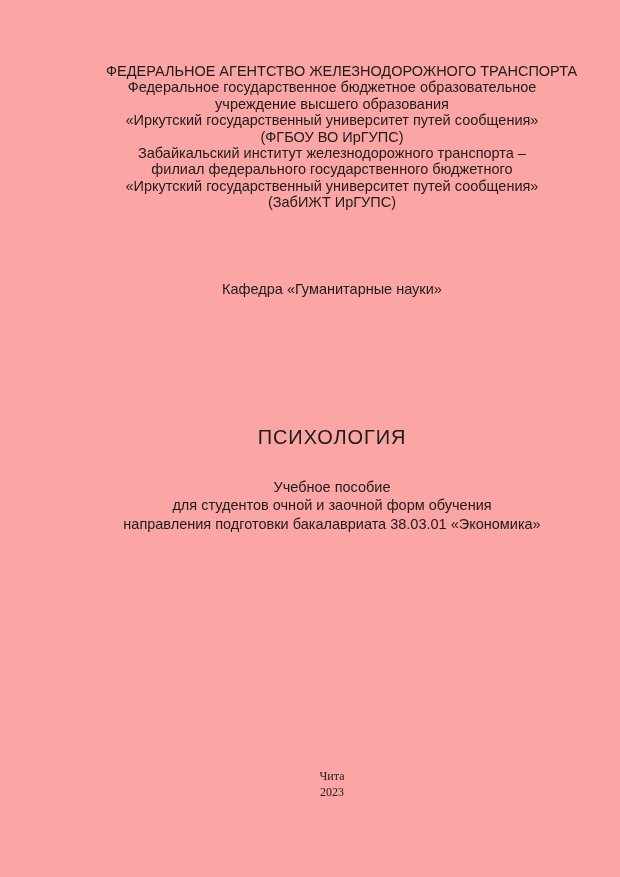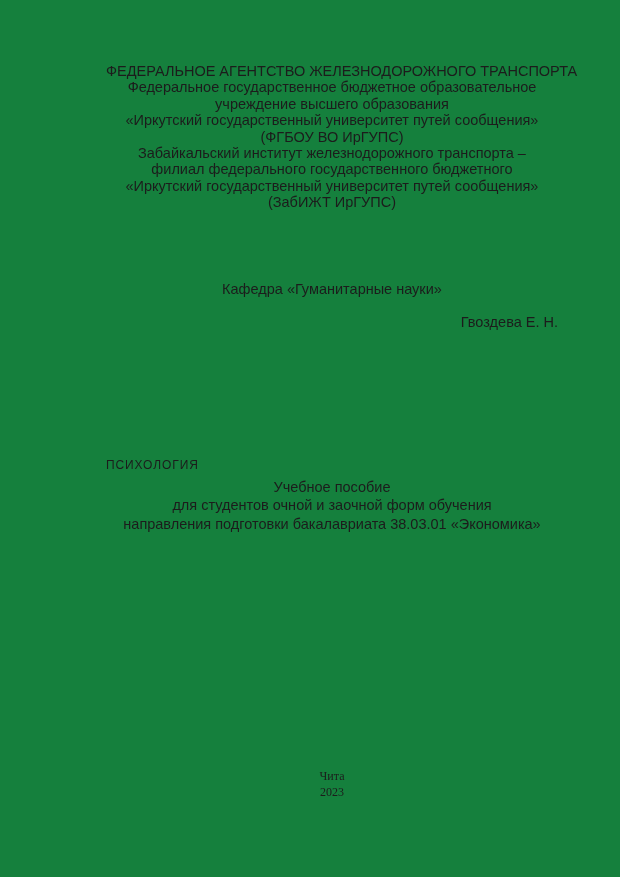--- a/index.html
+++ b/index.html
@@ -4,21 +4,21 @@
   <style>
     html, body {
       margin: 0;
       padding: 0;
       background: #ffffff;
     }
     .page {
       position: relative;
       width: 620px;
       height: 877px;
-      background: #15803d;
+      background: #fca5a5;
       overflow: hidden;
       font-family: "Liberation Sans", "DejaVu Sans", sans-serif;
       color: #1c1c1c;
       -webkit-font-smoothing: antialiased;
     }
     
     .content {
       position: absolute;
       left: 106px;
       top: 0;
@@ -53,26 +53,25 @@
       text-align: right;
       font-size: 14.5px;
       line-height: 16.4px;
       white-space: nowrap;
     }
     .doc-title {
       position: absolute;
       top: 429px;
       left: 0;
       width: 100%;
-      text-align: left;
-      font-size: 12px;
+      text-align: center;
+      font-size: 20px;
       line-height: 17px;
       letter-spacing: 0.9px;
       white-space: nowrap;
-      margin-top: 28px;
     }
     .subtitle-block {
       position: absolute;
       top: 478px;
       left: 0;
       width: 100%;
       text-align: center;
       font-size: 14.5px;
       line-height: 18.4px;
       white-space: nowrap;
@@ -102,21 +101,20 @@
       <div>«Иркутский государственный университет путей сообщения»</div>
       <div>(ФГБОУ ВО ИрГУПС)</div>
       <div>Забайкальский институт железнодорожного транспорта –</div>
       <div>филиал федерального государственного бюджетного</div>
       <div>«Иркутский государственный университет путей сообщения»</div>
       <div>(ЗабИЖТ ИрГУПС)</div>
     </div>
 
     <div class="dept-line">Кафедра «Гуманитарные науки»</div>
 
-    <div class="author-line">Гвоздева Е. Н.</div>
 
     <div class="doc-title">ПСИХОЛОГИЯ</div>
 
     <div class="subtitle-block">
       <div>Учебное пособие</div>
       <div>для студентов очной и заочной форм обучения</div>
       <div>направления подготовки бакалавриата 38.03.01 «Экономика»</div>
     </div>
 
     <div class="imprint-block">

